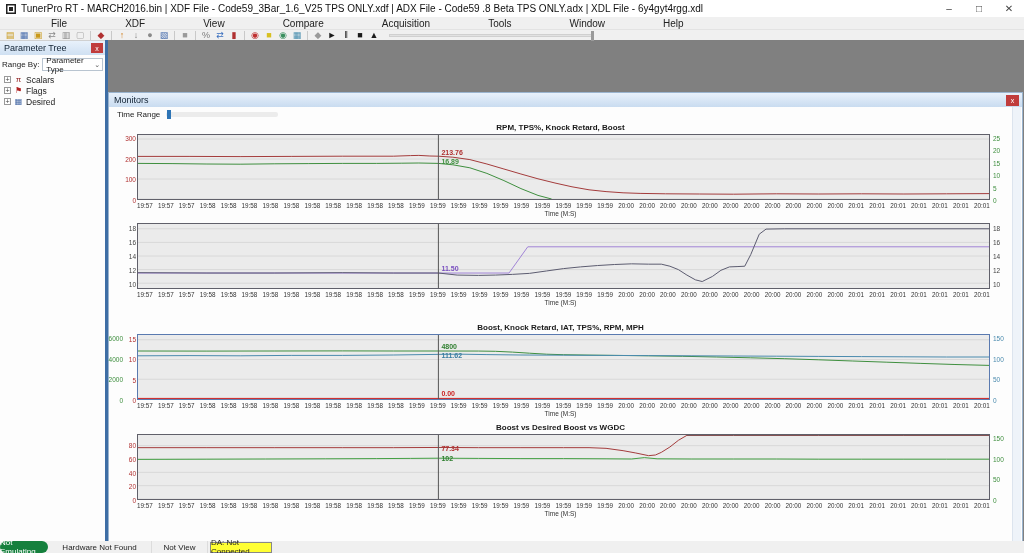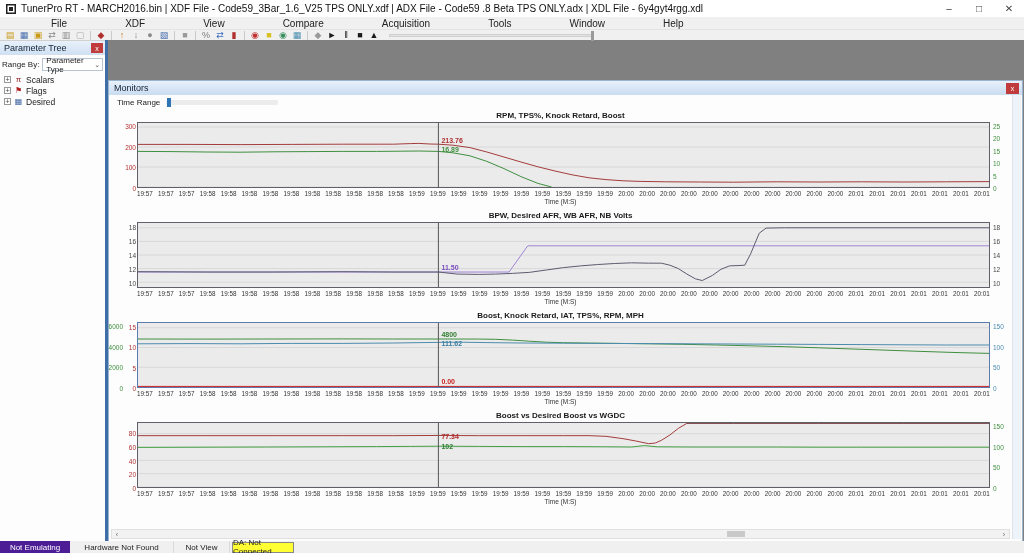--- a/index.html
+++ b/index.html
@@ -36,21 +36,21 @@
   .sb-select { flex:1; height:13px; border:1px solid #b8c4d0; background:#fff; display:flex;
     align-items:center; font-size:8px; padding-left:3px; }
   .sb-chevron { margin-left:auto; font-size:7px; color:#555; padding-right:2px; }
   .tree { font-size:8.5px; color:#222; padding-left:4px; }
   .tree-item { display:flex; align-items:center; height:11px; gap:3px; }
   .expand-box { width:7px; height:7px; border:1px solid #999; background:#fff; font-size:7px;
     line-height:5px; text-align:center; color:#444; }
   .tree-glyph { font-size:8px; width:9px; text-align:center; }
   .splitter { position:absolute; left:105px; top:40px; width:3px; height:501px; background:#3e6ea5; }
   
-  .monitors { position:absolute; left:108px; top:80px; width:915px; height:462px;
+  .monitors { position:absolute; left:108px; top:92px; width:915px; height:462px;
     background:#fdfdfd; border:1px solid #9ab4cf; }
   .mon-title { height:14px; background:linear-gradient(#e8f1fb,#c9dcf0); display:flex;
     align-items:center; font-size:9px; color:#123; padding-left:5px; }
   .mon-close { margin-left:auto; margin-right:3px; width:13px; height:11px; background:#c03c3c;
     color:#fff; font-size:7px; display:flex; align-items:center; justify-content:center; }
   .time-range { height:15px; display:flex; align-items:center; font-size:8px; color:#222;
     padding-left:8px; gap:6px; }
   .tr-track { position:relative; width:112px; height:5px; background:#ececec; border-radius:2px; }
   .tr-thumb { position:absolute; left:1px; top:-2px; width:4px; height:9px; background:#2e75b6; }
   .charts { position:absolute; left:2px; top:30px; right:12px; bottom:14px;
@@ -72,22 +72,22 @@
   .hscroll { position:absolute; left:2px; right:12px; bottom:2px; height:10px; background:#f2f2f2;
     border:1px solid #e0e0e0; display:flex; align-items:center; font-size:7px; color:#666; }
   .hs-arrow { width:10px; text-align:center; }
   .hs-track { flex:1; position:relative; height:100%; }
   .hs-thumb { position:absolute; left:69%; top:1px; width:18px; height:6px; background:#c9c9c9; }
   .vscroll { position:absolute; right:1px; top:14px; bottom:2px; width:9px; background:#eef3f9;
     border-left:1px solid #dce4ee; }
   
   .statusbar { position:absolute; left:0; top:541px; width:1024px; height:12px; background:#f0f0f0;
     display:flex; align-items:center; font-size:8px; color:#222; }
-  .sb-badge-red { width:70px; height:12px; background:#4c1d95; color:#fff; display:flex;
-    align-items:center; justify-content:center; }
+  .sb-badge-red { width:48px; height:12px; background:#15803d; color:#fff; display:flex;
+    align-items:center; justify-content:center;border-radius:6px; }
   .sb-pane { height:12px; display:flex; align-items:center; justify-content:center;
     border-right:1px solid #dcdcdc; }
   .sb-pane.hnf { width:104px; }
   .sb-pane.nr { width:56px; }
   .sb-badge-yellow { margin-left:2px; width:62px; height:11px; background:#ffff33;
     border:1px solid #888; display:flex; align-items:center; justify-content:center; }
 </style>
 </head>
 <body>
 
@@ -264,21 +264,20 @@
           <span>20:01</span>
           <span>20:01</span>
           <span>20:01</span>
           <span>20:01</span>
           <span>20:01</span>
           <span>20:01</span>
         </div>
         <div class="time-caption">Time (M:S)</div>
       </div>
       <div class="chart-block">
-        <div class="chart-title">BPW, Desired AFR, WB AFR, NB Volts</div>
         <div class="chart-row">
           <div class="ygut">
             <div class="ycol">
               <span class="ylab" style="color: rgb(68, 68, 68); bottom: 7.44681%;">10</span>
               <span class="ylab" style="color: rgb(68, 68, 68); bottom: 28.7234%;">12</span>
               <span class="ylab" style="color: rgb(68, 68, 68); bottom: 50%;">14</span>
               <span class="ylab" style="color: rgb(68, 68, 68); bottom: 71.2766%;">16</span>
               <span class="ylab" style="color: rgb(68, 68, 68); bottom: 92.5532%;">18</span>
             </div>
           </div>

